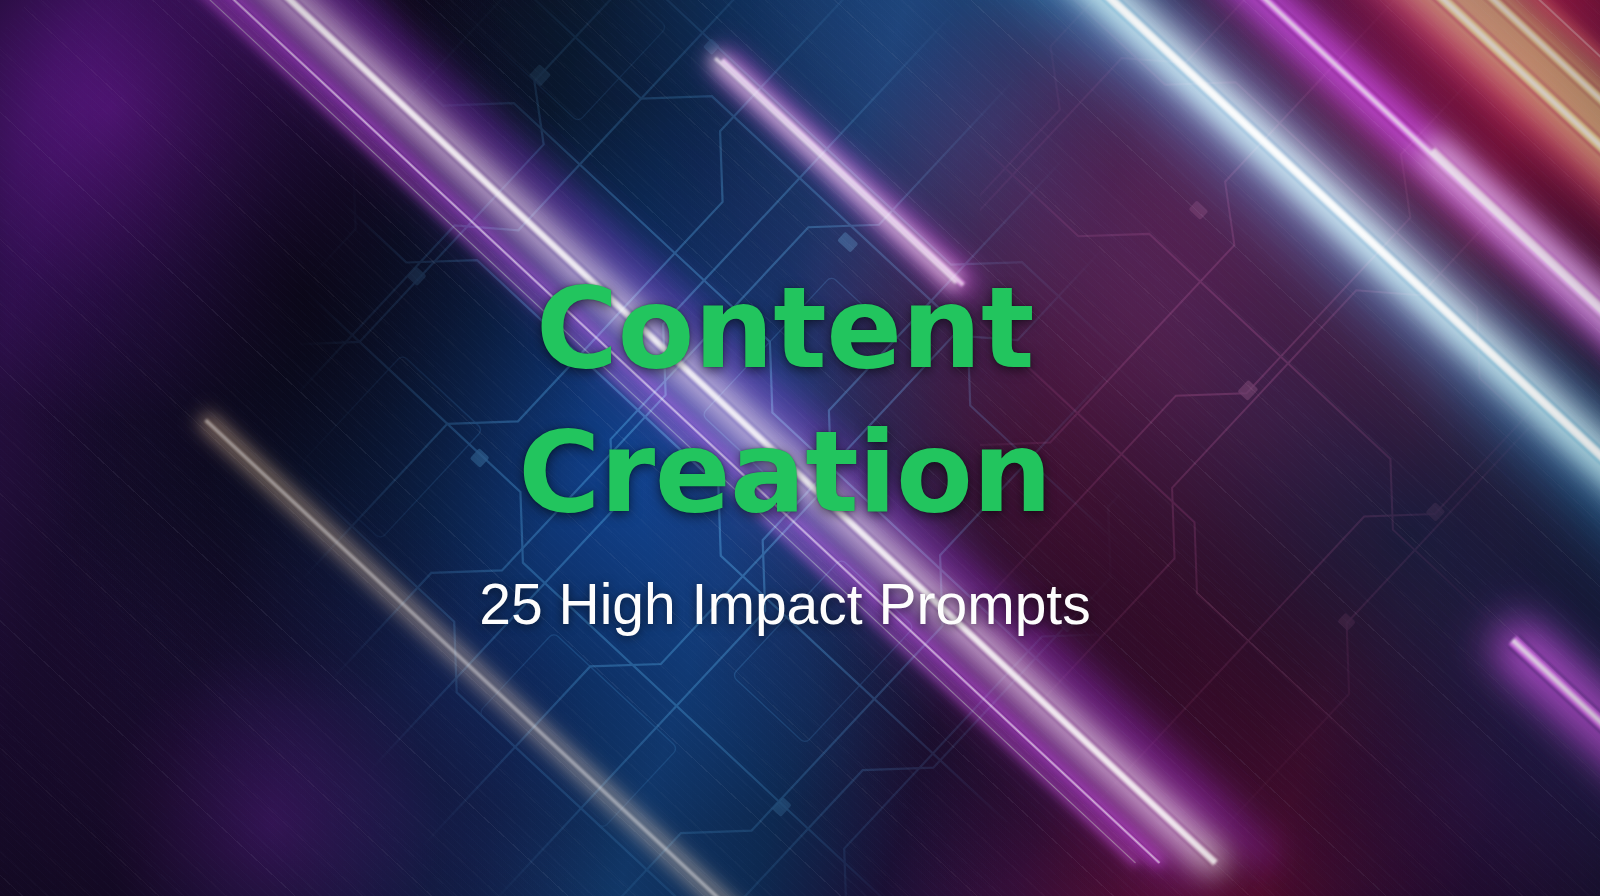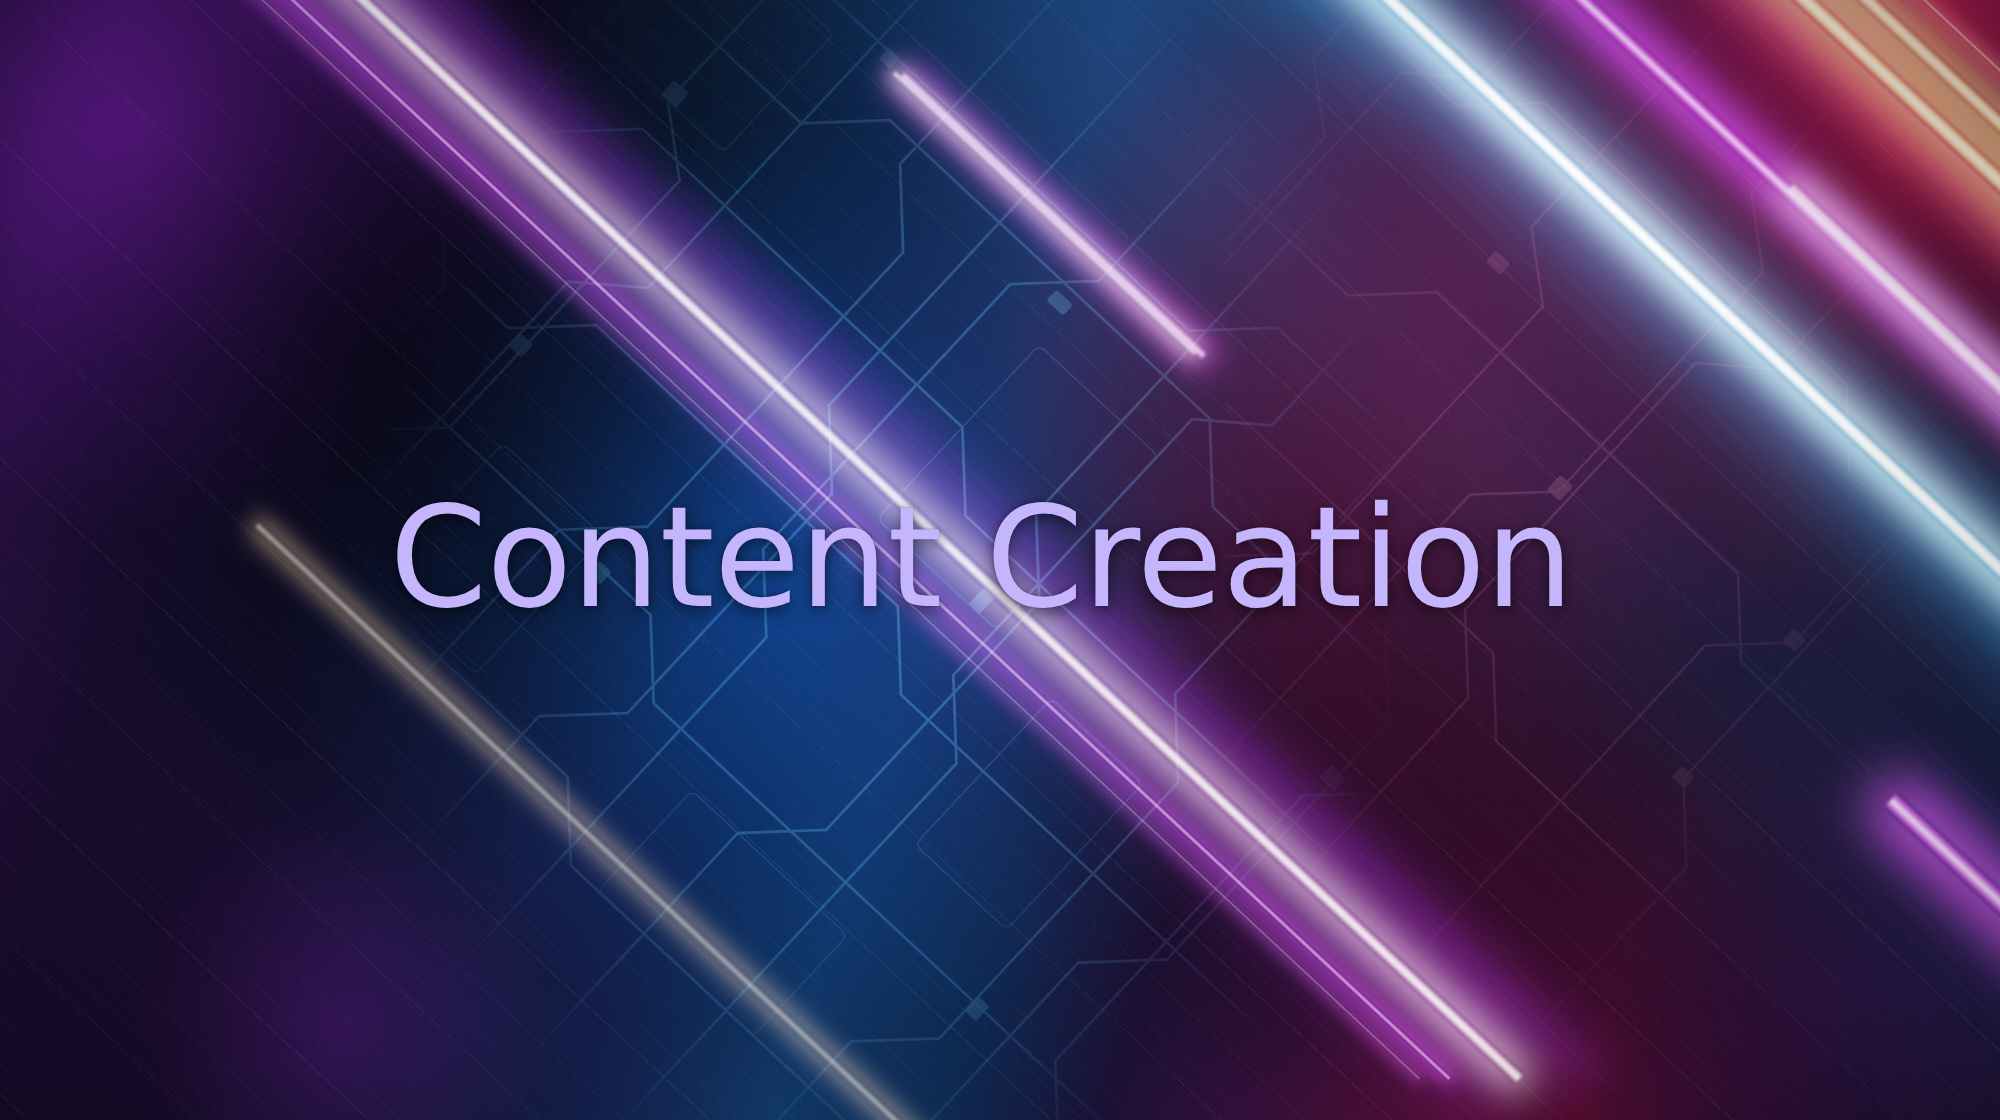--- a/index.html
+++ b/index.html
@@ -146,24 +146,24 @@
     width: 1570px;
     height: 896px;
     display: flex;
     flex-direction: column;
     align-items: center;
     justify-content: center;
     text-align: center;
   }
   .title {
     font-family: "DejaVu Sans", sans-serif;
-    font-weight: normal;
+    font-weight: bold;
     font-size: 112px;
     line-height: 1.28;
-    color: #c4b5fd;
+    color: #22c55e;
     letter-spacing: -0.5px;
     margin: 0;
     max-width: 1010px;
     text-shadow: 0 3px 12px rgba(0,0,0,0.55), 0 0 2px rgba(0,0,0,0.35);
   }
   .subtitle {
     font-family: "Liberation Sans", sans-serif;
     font-weight: normal;
     font-size: 57px;
     line-height: 1.2;
@@ -292,15 +292,16 @@
       <div class="beam" style="width: 74px; height: 1500px; left: 1558px; top: -160px; transform: rotate(-47deg); opacity: 0.5; background: linear-gradient(90deg, rgba(0, 0, 0, 0) 0%, rgb(106, 26, 156) 45%, rgb(106, 26, 156) 55%, rgba(0, 0, 0, 0) 100%); filter: blur(22.2px); mix-blend-mode: screen;"></div>
     </div>
 
   <div class="vignette"></div>
 
   <div class="content">
     <h1 class="title">
       <span>Content Creation</span>
       <br>
     </h1>
+    <p class="subtitle">25 High Impact Prompts</p>
   </div>
 
 </div>
 
 </body></html>

